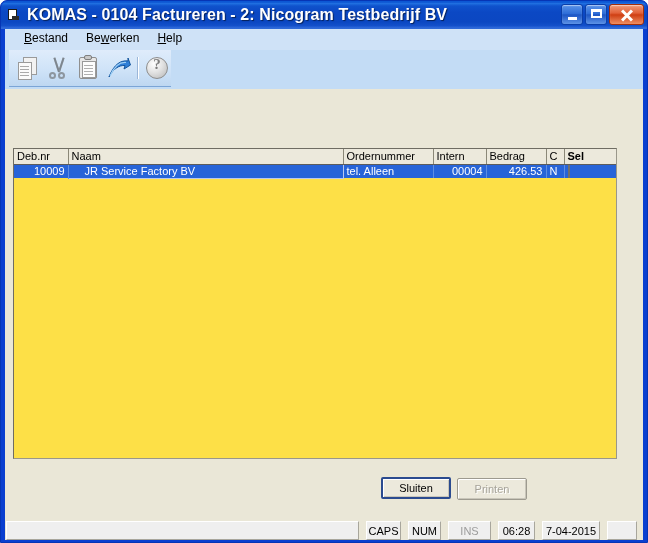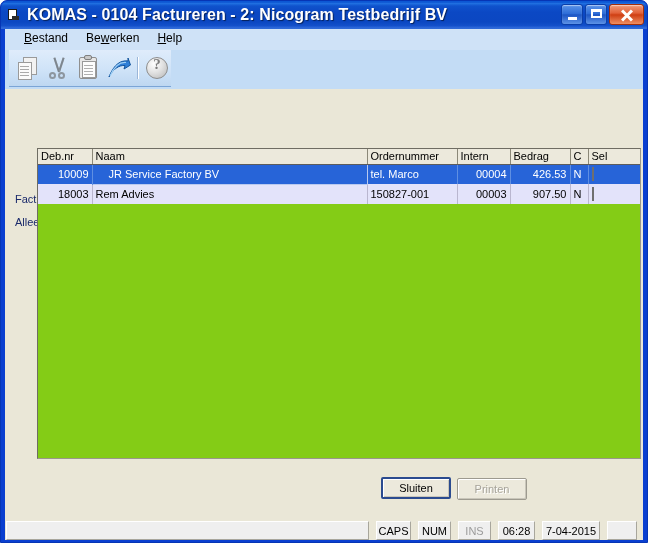--- a/index.html
+++ b/index.html
@@ -318,27 +318,26 @@
     line-height: 15px;
     box-shadow: inset 1px 1px 0 #ffffff;
   }
   .jn-btn u { text-decoration: underline; }
 
   
   .grid {
     position: absolute;
     left: 8px; top: 59px;
     width: 604px; height: 311px;
-    background: #84cc16;
+    background: #fde047;
     border: 1px solid #9a978a;
     border-top-color: #6f6d63;
     border-left-color: #6f6d63;
     box-sizing: border-box;
     overflow: hidden;
-    margin-left: 24px;
   }
   .grid table {
     border-collapse: collapse;
     width: 100%;
     table-layout: fixed;
     font-size: 11px;
   }
   .grid th {
     background: #ece9dc;
     border-right: 1px solid #8b8878;
@@ -346,25 +345,25 @@
     font-weight: normal;
     color: #000;
     text-align: left;
     padding: 1px 0 1px 3px;
     height: 15px;
     box-sizing: border-box;
     font-size: 11px;
     white-space: nowrap;
     overflow: hidden;
   }
-  .grid th.bold { font-weight: normal; }
+  .grid th.bold { font-weight: bold; }
   .grid td {
     border-right: 1px solid #b9b6cf;
     padding: 0 3px;
-    height: 20px;
+    height: 14px;
     box-sizing: border-box;
     white-space: nowrap;
     overflow: hidden;
     font-size: 11px;
   }
   tr.row { background: #e3e3fa; color: #000; }
   tr.row.sel { background: #2764d8; color: #ffffff; }
   tr.row.sel td { border-right-color: #5f8fe2; }
   td.num { text-align: right; }
   td.namecell { position: relative; }
@@ -544,55 +543,44 @@
               <th>Intern</th>
               <th>Bedrag</th>
               <th>C</th>
               <th class="bold">Sel</th>
             </tr>
           </thead>
           <tbody>
             <tr class="row sel">
               <td class="num">10009</td>
               <td class="namecell">JR Service Factory BV</td>
-              <td>tel. Marco</td>
+              <td>tel. Alleen</td>
               <td class="num">00004</td>
               <td class="num">426.53</td>
-              <td>N</td>
-              <td>
-                <span class="cellchk"></span>
-              </td>
-            </tr>
-            <tr class="row">
-              <td class="num">18003</td>
-              <td>Rem Advies</td>
-              <td>150827-001</td>
-              <td class="num">00003</td>
-              <td class="num">907.50</td>
               <td>N</td>
               <td>
                 <span class="cellchk"></span>
               </td>
             </tr>
           </tbody>
         </table>
       </div>
 
       <div class="btn focus" style="left:376px; top:388px;">
         <span>Sluiten</span>
       </div>
       <div class="btn disabled" style="left:452px; top:389px;">
         <span>Printen</span>
       </div>
 
       <div class="statusbar">
         <span class="sb-panel grow"></span>
         <span class="sb-panel" style="width:35px">CAPS</span>
         <span class="sb-panel" style="width:33px">NUM</span>
-        <span class="sb-panel dim" style="width:33px">INS</span>
+        <span class="sb-panel dim" style="width:43px">INS</span>
         <span class="sb-panel" style="width:37px">06:28</span>
         <span class="sb-panel" style="width:58px">7-04-2015</span>
         <span class="sb-panel" style="width:30px"></span>
       </div>
 
     </div>
   </div>
 </div>
 
 </body></html>

